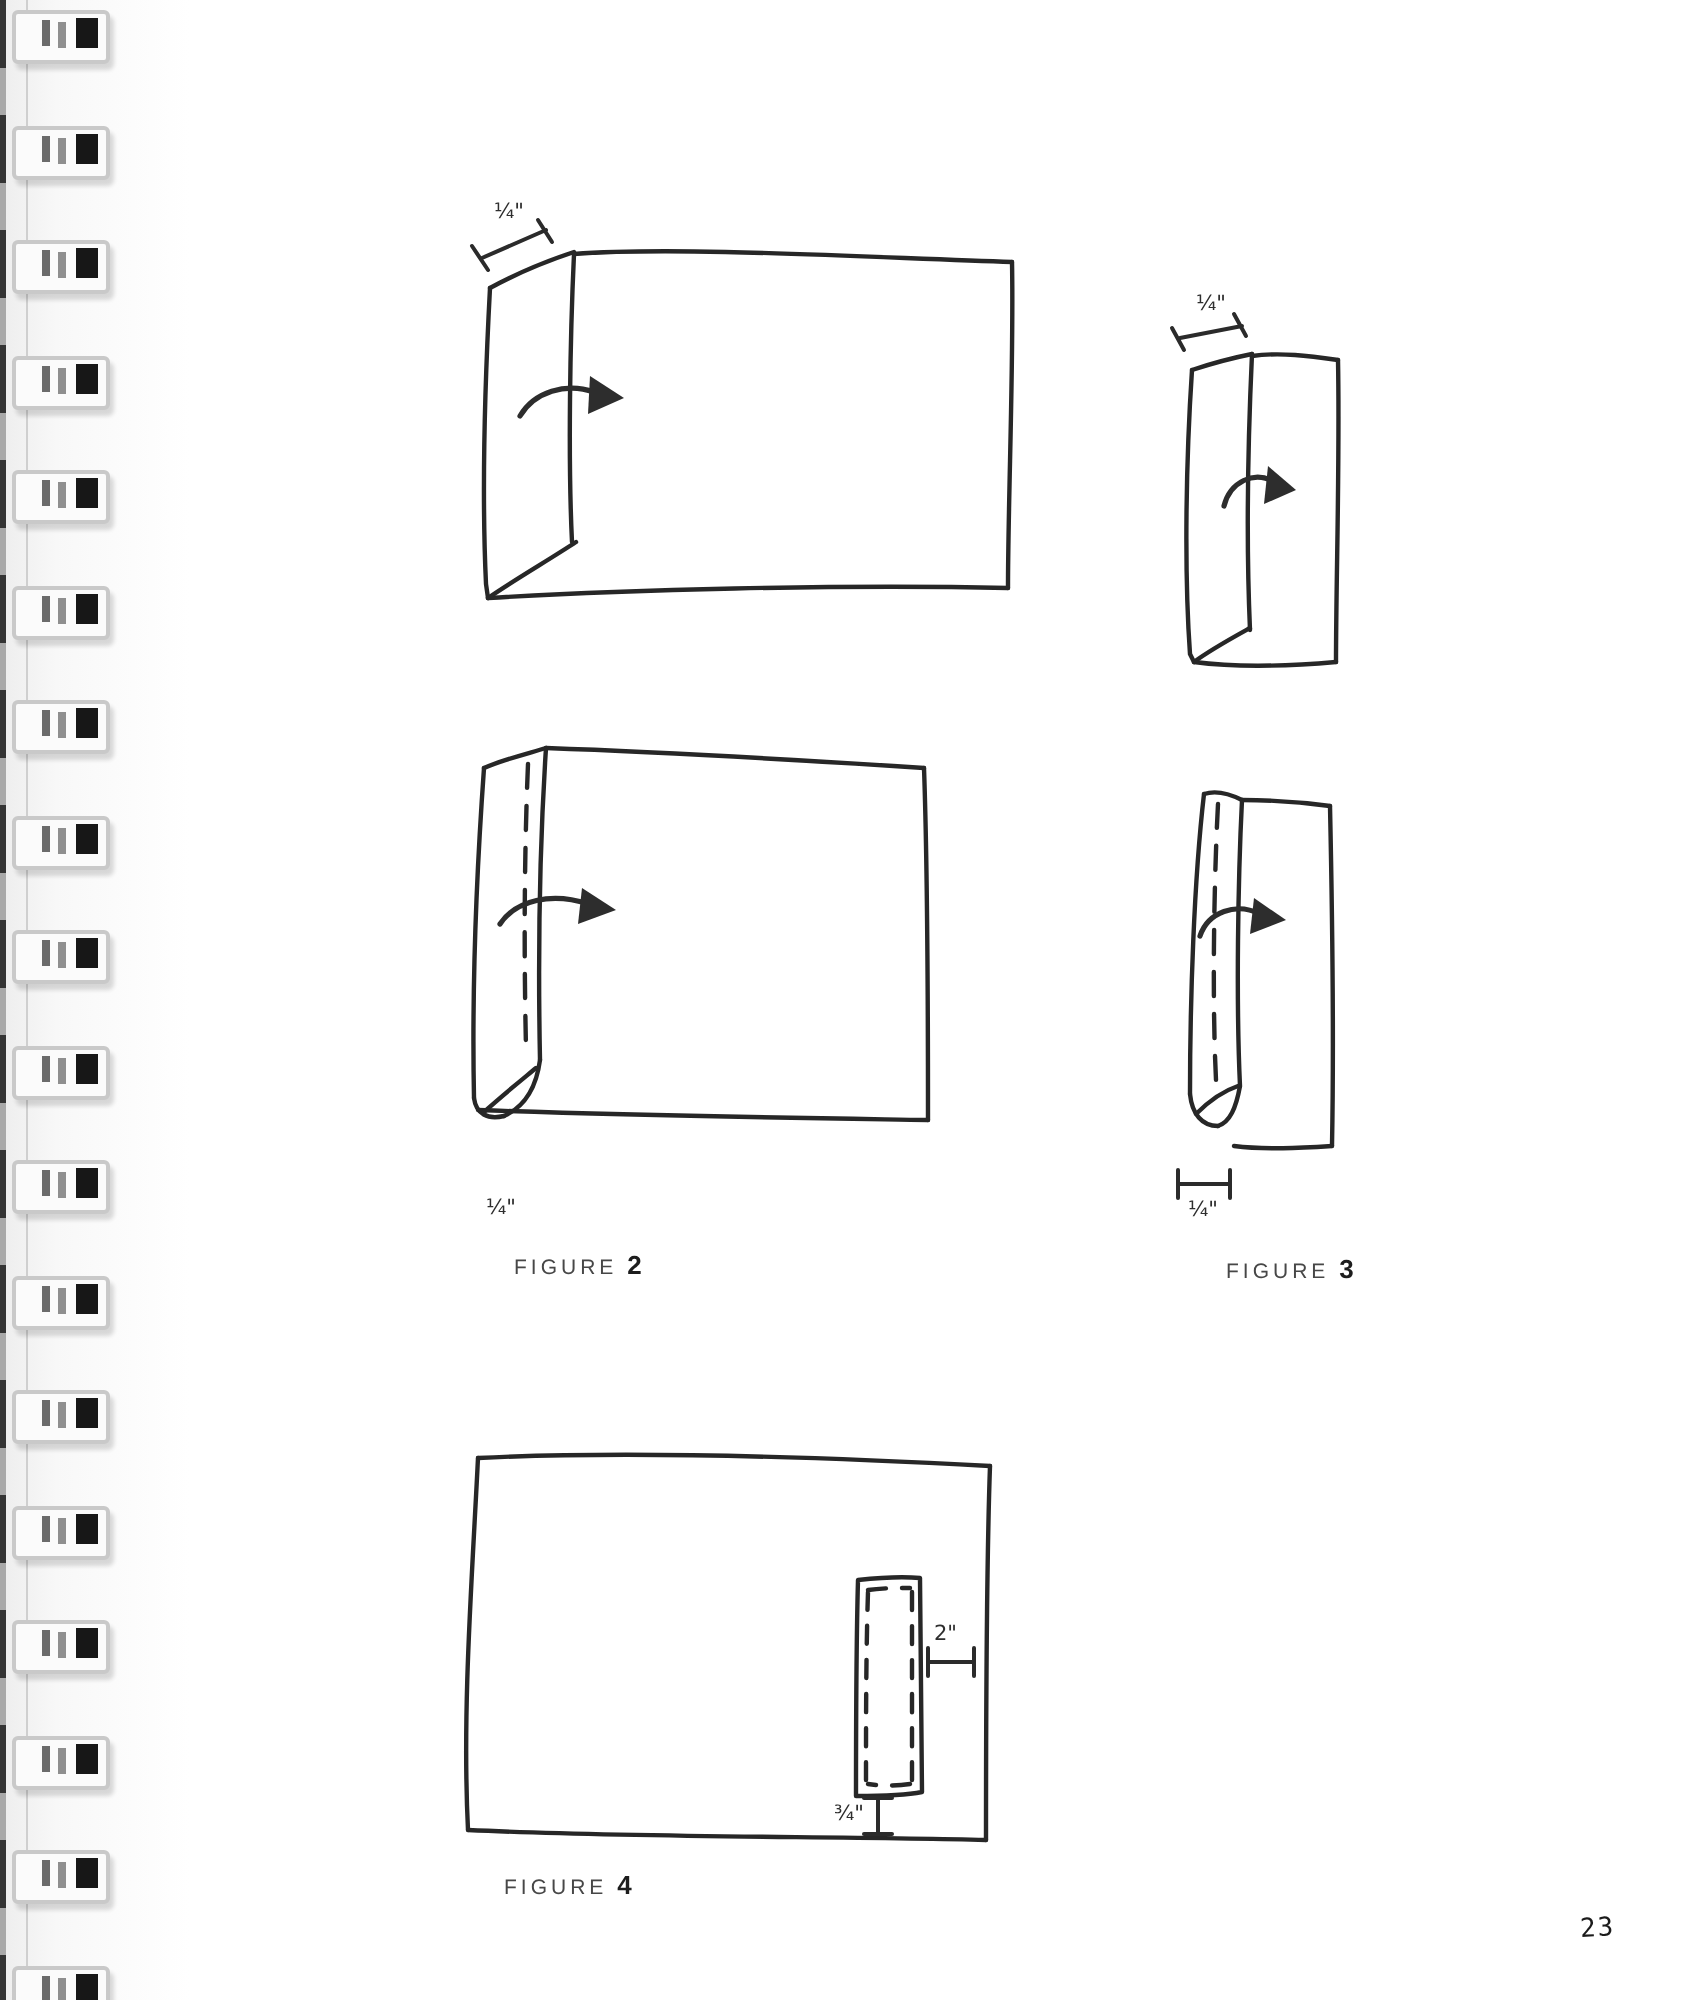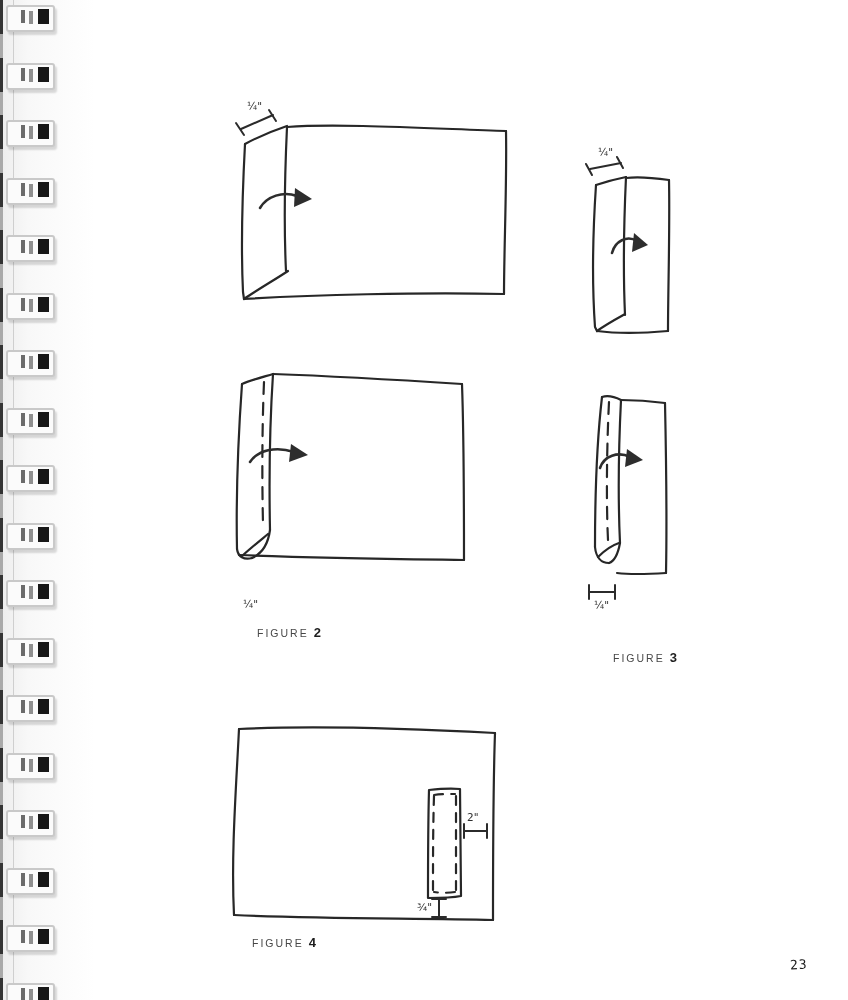--- a/index.html
+++ b/index.html
@@ -171,21 +171,21 @@
       <path class="tail" d="M600,468 C604,456 618,451 630,457"></path>
       <path class="head" d="M627,449 L643,460 L625,467 Z"></path>
     </g>
     <g>
       <path class="dim" d="M589,592 L615,592"></path>
       <path class="dim" d="M589,585 L589,599"></path>
       <path class="dim" d="M615,585 L615,599"></path>
     </g>
   </svg>
   <span class="dim-label" style="left:594px;top:599px">¼"</span>
-  <div class="caption" style="left:587px;top:650px">
+  <div class="caption" style="left:587px;top:627px">
     <span>FIGURE</span><span class="num">3</span>
   </div>
 
   <svg class="fig" style="left:225px;top:712px" width="280" height="222" viewBox="225 712 280 222">
     <g>
       <path class="ink" d="M239,729 C320,725 420,729 495,733"></path>
       <path class="ink" d="M495,733 C493,790 493,860 493,920"></path>
       <path class="ink" d="M234,915 C320,919 420,918 493,920"></path>
       <path class="ink" d="M239,729 C236,790 231,855 234,915"></path>
     </g>

